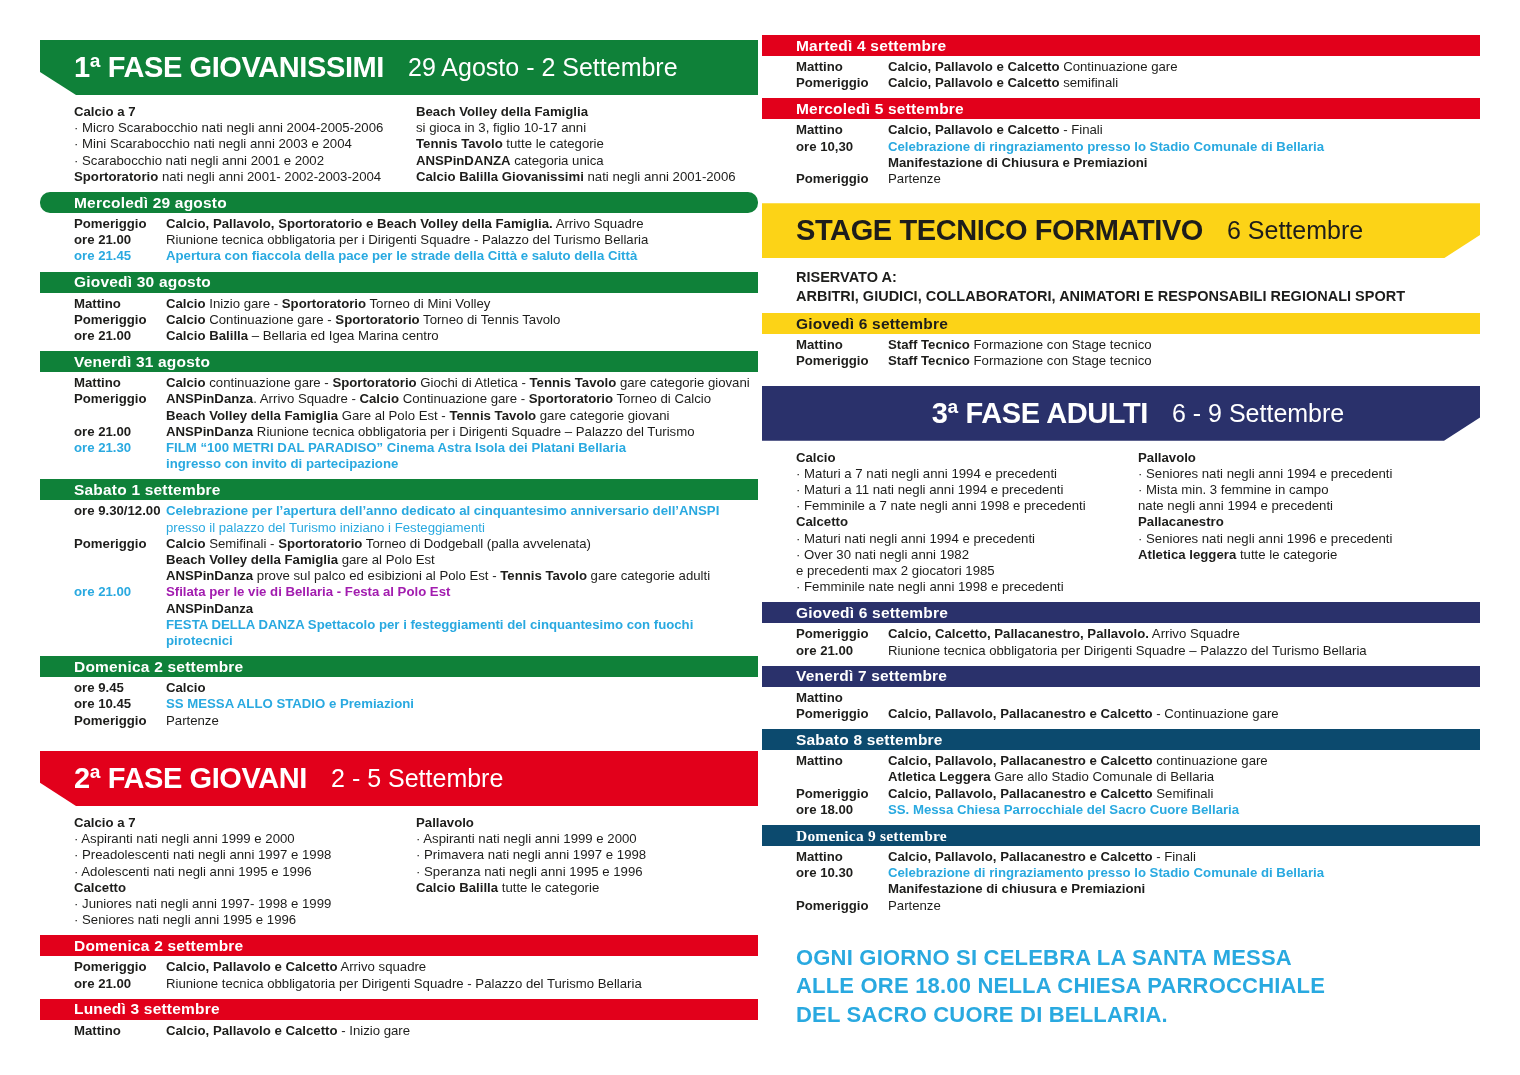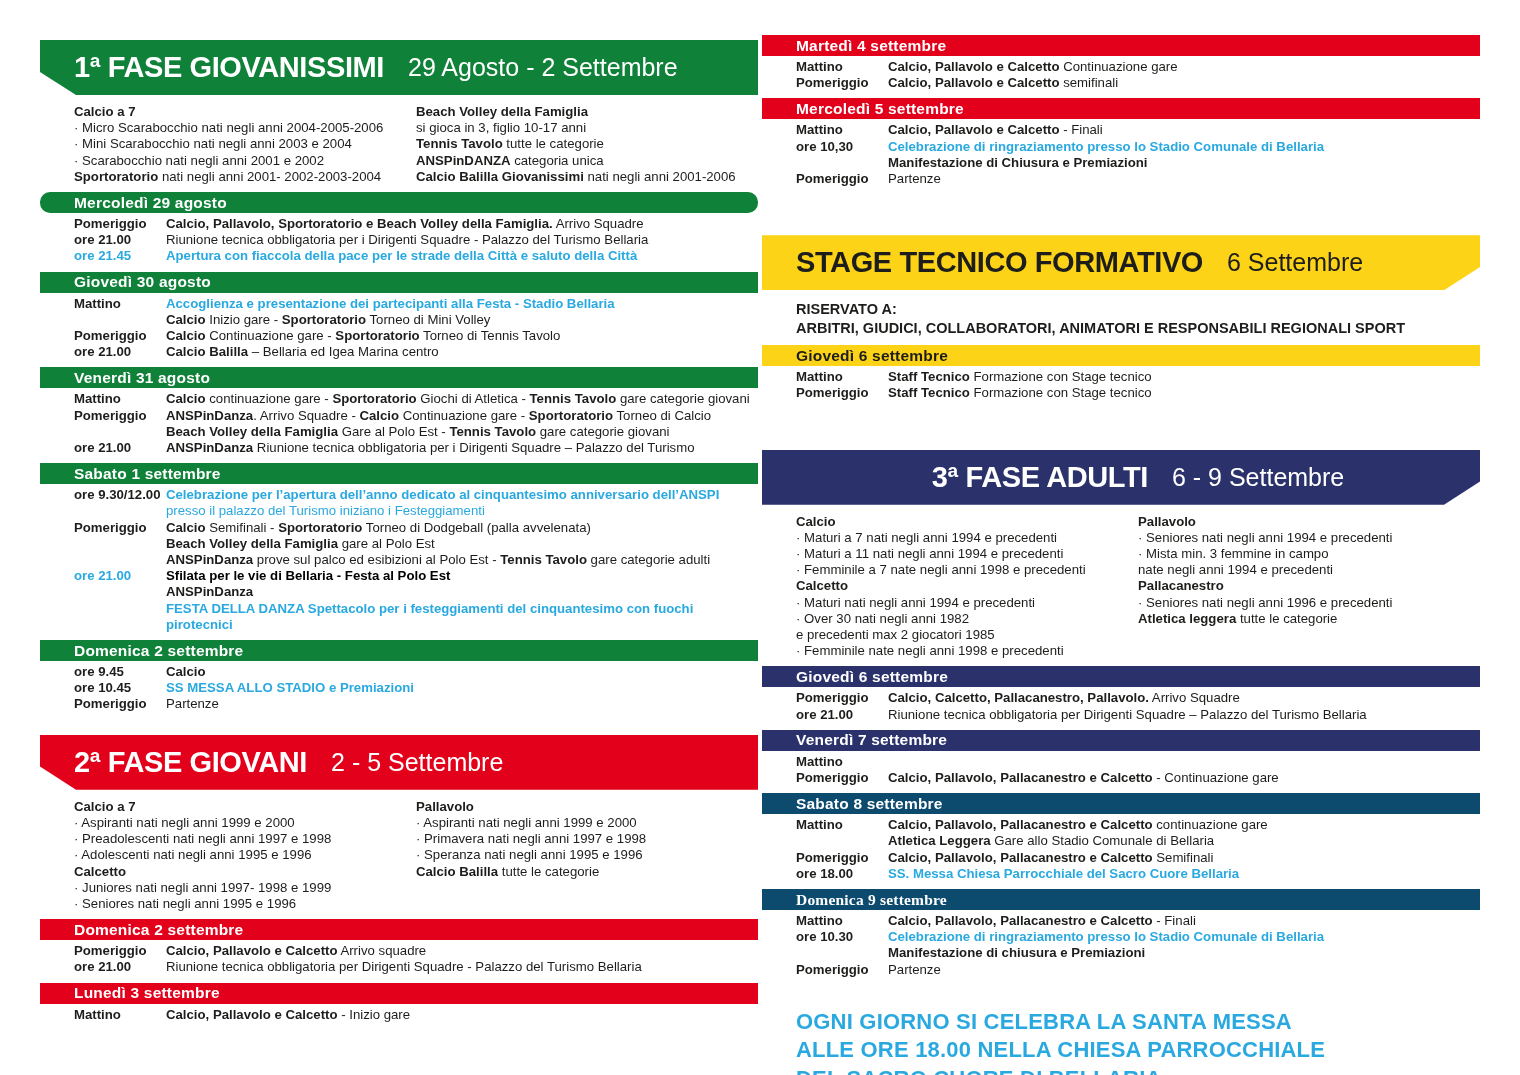--- a/index.html
+++ b/index.html
@@ -10,21 +10,21 @@
   }
   .col{position:absolute;top:0;width:718px;}
   .col-left{left:40px;padding-top:40px;}
   .col-right{left:762px;padding-top:35px;}
   .col > div:first-child{margin-top:0 !important;}
 
   .banner{
     height:55px;display:flex;align-items:center;gap:24px;
     padding-left:34px;box-sizing:border-box;margin-top:22px;
   }
-  .col-right .banner{margin-top:48px;}
+  .col-right .banner{margin-top:16px;}
   .banner-title{font-size:29px;font-weight:800;letter-spacing:-0.4px;white-space:nowrap;}
   .banner-subtitle{font-size:25px;font-weight:400;white-space:nowrap;}
   .notch-left{clip-path:polygon(0 0,100% 0,100% 100%,36px 100%,0 58%);}
   .notch-right{clip-path:polygon(0 0,100% 0,100% 58%,calc(100% - 36px) 100%,0 100%);}
 
   .day-bar{
     height:21px;margin-top:7px;display:flex;align-items:center;
     padding-left:34px;box-sizing:border-box;
     font-size:15.5px;font-weight:700;letter-spacing:0.2px;
   }
@@ -89,21 +89,20 @@
         </div>
       </div>
     </div>
     <div class="day-bar" style="background: rgb(15, 129, 57); color: rgb(255, 255, 255);">
       <span>Giovedì 30 agosto</span>
     </div>
     <div class="rows">
       <div class="row">
         <div class="row-time">Mattino</div>
         <div class="row-desc">
-          <div><span class="b" style="color: rgb(41, 169, 224);">Accoglienza e presentazione dei partecipanti alla Festa - Stadio Bellaria</span></div>
           <div><span class="b">Calcio</span><span> Inizio gare - </span><span class="b">Sportoratorio</span><span> Torneo di Mini Volley</span></div>
         </div>
       </div>
       <div class="row">
         <div class="row-time">Pomeriggio</div>
         <div class="row-desc">
           <div><span class="b">Calcio</span><span> Continuazione gare - </span><span class="b">Sportoratorio</span><span> Torneo di Tennis Tavolo</span></div>
         </div>
       </div>
       <div class="row">
@@ -127,20 +126,27 @@
         <div class="row-time">Pomeriggio</div>
         <div class="row-desc">
           <div><span class="b">ANSPinDanza</span><span>. Arrivo Squadre - </span><span class="b">Calcio</span><span> Continuazione gare - </span><span class="b">Sportoratorio</span><span> Torneo di Calcio</span></div>
           <div><span class="b">Beach Volley della Famiglia</span><span> Gare al Polo Est - </span><span class="b">Tennis Tavolo</span><span> gare categorie giovani</span></div>
         </div>
       </div>
       <div class="row">
         <div class="row-time">ore 21.00</div>
         <div class="row-desc">
           <div><span class="b">ANSPinDanza</span><span> Riunione tecnica obbligatoria per i Dirigenti Squadre – Palazzo del Turismo</span></div>
+        </div>
+      </div>
+      <div class="row">
+        <div class="row-time" style="color: rgb(41, 169, 224);">ore 21.30</div>
+        <div class="row-desc">
+          <div><span class="b" style="color: rgb(41, 169, 224);">FILM “100 METRI DAL PARADISO” Cinema Astra Isola dei Platani Bellaria</span></div>
+          <div><span class="b" style="color: rgb(41, 169, 224);">ingresso con invito di partecipazione</span></div>
         </div>
       </div>
     </div>
     <div class="day-bar" style="background: rgb(15, 129, 57); color: rgb(255, 255, 255);">
       <span>Sabato 1 settembre</span>
     </div>
     <div class="rows">
       <div class="row">
         <div class="row-time">ore 9.30/12.00</div>
         <div class="row-desc">
@@ -152,21 +158,21 @@
         <div class="row-time">Pomeriggio</div>
         <div class="row-desc">
           <div><span class="b">Calcio</span><span> Semifinali - </span><span class="b">Sportoratorio</span><span> Torneo di Dodgeball (palla avvelenata)</span></div>
           <div><span class="b">Beach Volley della Famiglia</span><span> gare al Polo Est</span></div>
           <div><span class="b">ANSPinDanza</span><span> prove sul palco ed esibizioni al Polo Est - </span><span class="b">Tennis Tavolo</span><span> gare categorie adulti</span></div>
         </div>
       </div>
       <div class="row">
         <div class="row-time" style="color: rgb(41, 169, 224);">ore 21.00</div>
         <div class="row-desc">
-          <div><span class="b" style="color: #000000;">Sfilata per le vie di Bellaria - Festa al Polo Est</span></div>
+          <div><span class="b" style="color: #a21caf;">Sfilata per le vie di Bellaria - Festa al Polo Est</span></div>
           <div><span class="b">ANSPinDanza</span></div>
           <div><span class="b" style="color: rgb(41, 169, 224);">FESTA DELLA DANZA Spettacolo per i festeggiamenti del cinquantesimo con fuochi pirotecnici</span></div>
         </div>
       </div>
     </div>
     <div class="day-bar" style="background: rgb(15, 129, 57); color: rgb(255, 255, 255);">
       <span>Domenica 2 settembre</span>
     </div>
     <div class="rows">
       <div class="row">

